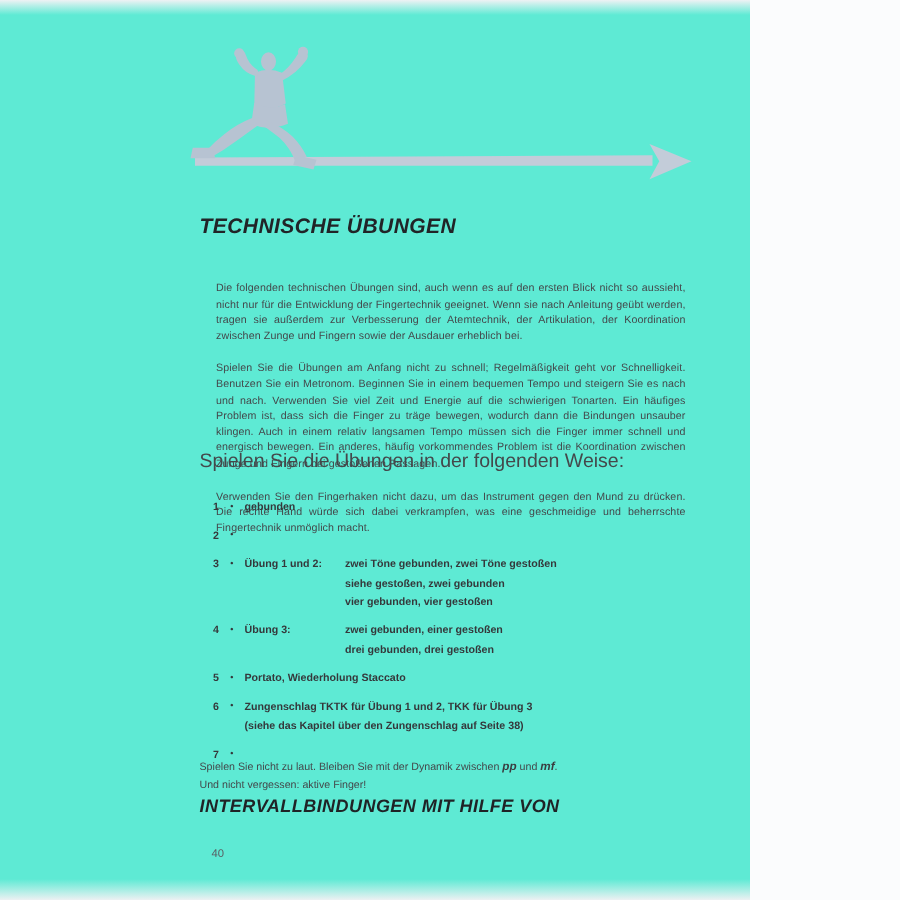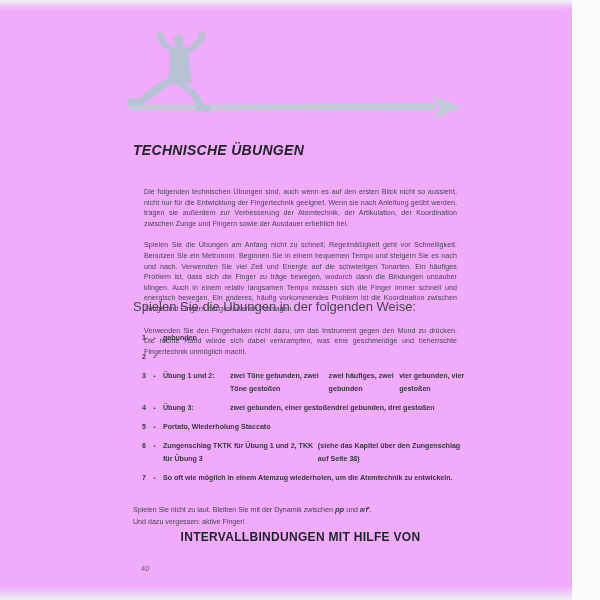--- a/index.html
+++ b/index.html
@@ -1,42 +1,42 @@
 <!DOCTYPE html>
 <html><head>
 <meta charset="utf-8">
 <style>
   html,body{margin:0;padding:0;}
   body{width:600px;height:600px;background:#fbfcfd;font-family:"Liberation Sans",sans-serif;}
-  .sheet{position:relative;width:572px;height:600px;background:#f0abfc;overflow:hidden;}
+  .sheet{position:relative;width:500px;height:600px;background:#5eead4;overflow:hidden;}
   .edge-top{position:absolute;left:0;top:0;width:600px;height:10px;
     background:linear-gradient(180deg,#eef2f4 0%,rgba(255,255,255,0) 100%);}
   .edge-bottom{position:absolute;left:0;bottom:0;width:600px;height:14px;
     background:linear-gradient(0deg,#edf1f3 0%,rgba(255,255,255,0) 100%);}
   .logo{position:absolute;left:120px;top:25px;width:380px;height:100px;}
   .logo svg{display:block;width:100%;height:100%;}
   .title{position:absolute;left:133px;top:142px;margin:0;
     font-size:14px;font-weight:bold;font-style:italic;letter-spacing:.3px;color:#212427;}
   .paras{position:absolute;left:133px;top:176px;width:335px;}
   .paras p{margin:11px;font-size:7.1px;line-height:10.6px;color:#44484b;
     text-align:justify;letter-spacing:.08px;}
   .intro{position:absolute;left:133px;top:302px;margin:0;
     font-size:13px;line-height:10.6px;color:#44484b;}
   .list{position:absolute;left:133px;top:332px;width:335px;color:#35383b;}
   .li{display:flex;margin-bottom:6.5px;font-size:7.1px;line-height:12.6px;font-weight:bold;}
   .num{width:13px;text-align:right;flex:none;}
   .dot{width:17px;text-align:center;flex:none;font-size:6px;}
   .ilabel{width:67px;flex:none;}
-  .ilines{display:flex;flex-direction:row;}
+  .ilines{display:flex;flex-direction:column;}
   .closing{position:absolute;left:133px;top:505px;width:335px;
     font-size:7.1px;line-height:11.6px;color:#44484b;}
   .closing p{margin:0;}
-  .dyn{font-family:Liberation Mono, monospace;font-style:italic;font-weight:bold;font-size:7.8px;color:#3a3d40;}
+  .dyn{font-family:Liberation Sans, sans-serif;font-style:italic;font-weight:bold;font-size:7.8px;color:#3a3d40;}
   .footer-heading{position:absolute;left:133px;top:530px;width:335px;margin:0;
-    text-align:center;font-size:12px;font-weight:bold;
+    font-size:12px;font-weight:bold;font-style:italic;
     letter-spacing:.3px;color:#1f2326;}
   .pagenum{position:absolute;left:113px;top:564px;font-size:7.5px;color:#5a5e62;margin-left:28px;}
 </style>
 </head>
 <body>
 
 <div class="sheet">
   <div class="edge-top"></div>
 
   <div class="logo">
@@ -80,21 +80,21 @@
     <div class="li">
       <span class="num">2</span>
       <span class="dot">•</span>
     </div>
     <div class="li">
       <span class="num">3</span>
       <span class="dot">•</span>
       <span class="ilabel">Übung 1 und 2:</span>
       <span class="ilines">
         <span>zwei Töne gebunden, zwei Töne gestoßen</span>
-        <span>zwei häufiges, zwei gebunden</span>
+        <span>siehe gestoßen, zwei gebunden</span>
         <span>vier gebunden, vier gestoßen</span>
       </span>
     </div>
     <div class="li">
       <span class="num">4</span>
       <span class="dot">•</span>
       <span class="ilabel">Übung 3:</span>
       <span class="ilines">
         <span>zwei gebunden, einer gestoßen</span>
         <span>drei gebunden, drei gestoßen</span>
@@ -109,27 +109,26 @@
       <span class="num">6</span>
       <span class="dot">•</span>
       <span class="ilines">
         <span>Zungenschlag TKTK für Übung 1 und 2, TKK für Übung 3</span>
         <span>(siehe das Kapitel über den Zungenschlag auf Seite 38)</span>
       </span>
     </div>
     <div class="li">
       <span class="num">7</span>
       <span class="dot">•</span>
-      <span class="itxt">So oft wie möglich in einem Atemzug wiederholen, um die Atemtechnik zu entwickeln.</span>
     </div>
   </div>
 
   <div class="closing">
     <p><span>Spielen Sie nicht zu laut. Bleiben Sie mit der Dynamik zwischen </span><span class="dyn">pp</span><span> und </span><span class="dyn">mf</span><span>.</span></p>
-    <p>Und dazu vergessen: aktive Finger!</p>
+    <p>Und nicht vergessen: aktive Finger!</p>
   </div>
 
   <h2 class="footer-heading">INTERVALLBINDUNGEN MIT HILFE VON</h2>
 
   <div class="pagenum">40</div>
 
   <div class="edge-bottom"></div>
 </div>
 
 </body></html>

